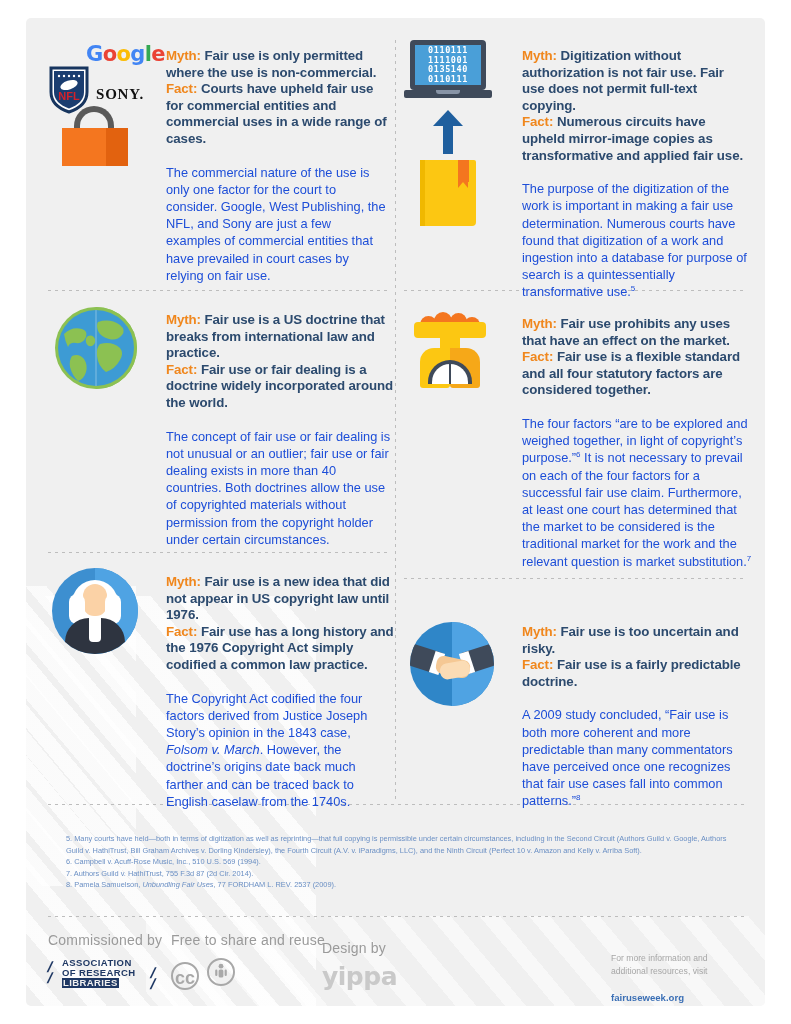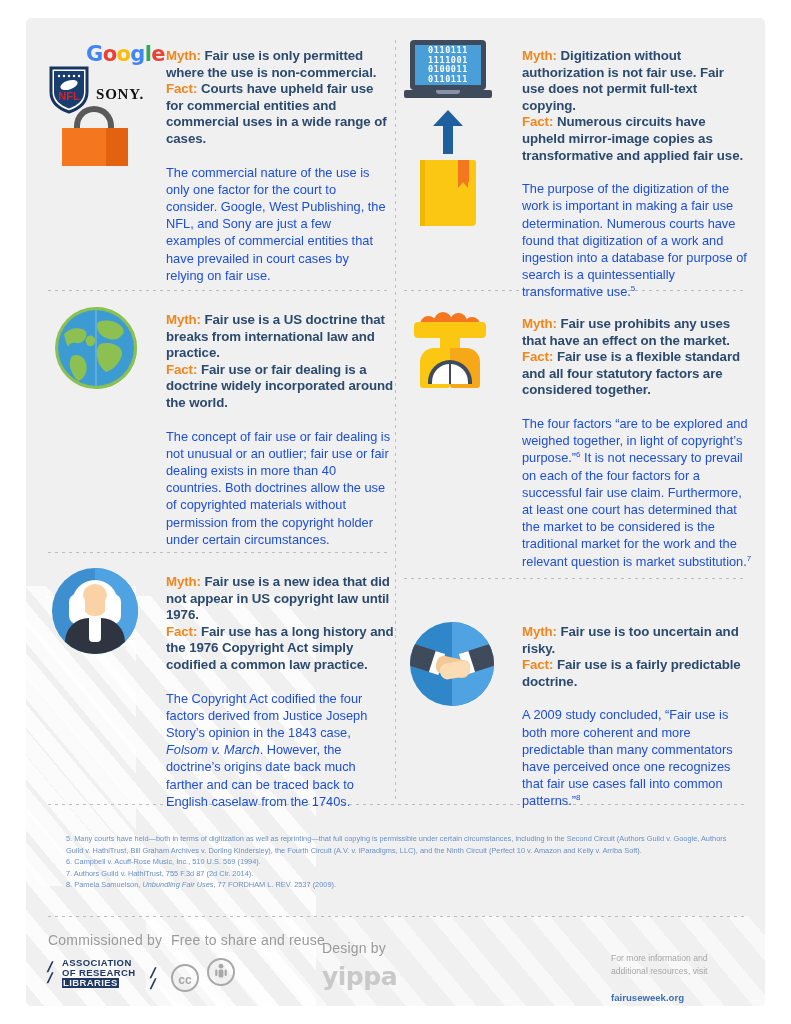--- a/index.html
+++ b/index.html
@@ -174,21 +174,21 @@
   }
   .footnotes div{margin-bottom:0px;}
   .footnotes i{font-style:italic;}
 
   
   .footer{position:absolute;left:0;top:900px;width:739px;height:88px;}
   .f-label{font-size:14px;color:#9a9a9a;letter-spacing:.2px;}
   .arl{font-family:"Liberation Sans", sans-serif;font-weight:bold;font-size:9.5px;line-height:10px;color:#1f3864;letter-spacing:.4px;}
   .slash{color:#1f3864;font-weight:bold;}
   .cc-ic{display:inline-block;width:28px;height:28px;border:2.4px solid #a8a8a8;border-radius:50%;
-         color:#a8a8a8;font-weight:bold;font-size:12px;text-align:center;line-height:28px;box-sizing:border-box;}
+         color:#a8a8a8;font-weight:bold;font-size:18px;text-align:center;line-height:28px;box-sizing:border-box;}
   .yippa{font-family:"DejaVu Sans", sans-serif;font-size:25px;font-weight:bold;color:#c9c9c9;letter-spacing:-0.5px;}
   .fmore{font-size:8.6px;line-height:13px;color:#a6a6a6;}
   .fsite{font-size:9.6px;font-weight:bold;color:#3b6fb5;}
 </style>
 </head>
 <body>
 
 <div class="page">
 
   <div class="stripes"></div>
@@ -248,21 +248,21 @@
 
   <div class="cell" style="left:378px;top:22px;width:340px;">
     <div class="cell-icon">
       <div style="position:relative;width:92px;">
         <div class="laptop">
           <div class="lid"></div>
           <div class="screen"></div>
           <div class="bits">
             <div>0110111</div>
             <div>1111001</div>
-            <div>0100011</div>
+            <div>0135140</div>
             <div>0110111</div>
           </div>
           <div class="base"></div>
           <div class="notch"></div>
         </div>
         <div class="uparrow">
           <div class="head"></div>
             <div class="stem"></div>
         </div>
         <div class="book">

